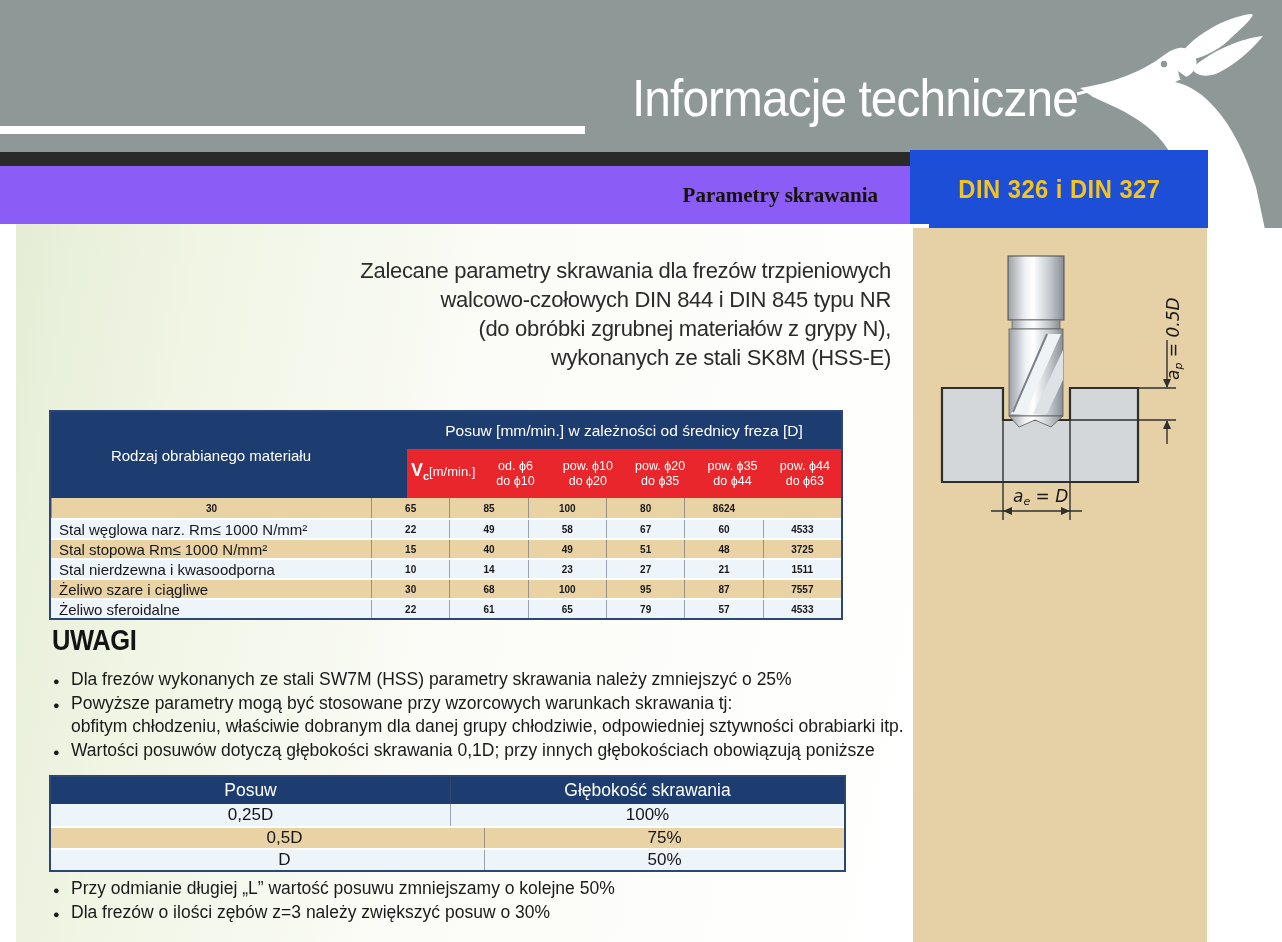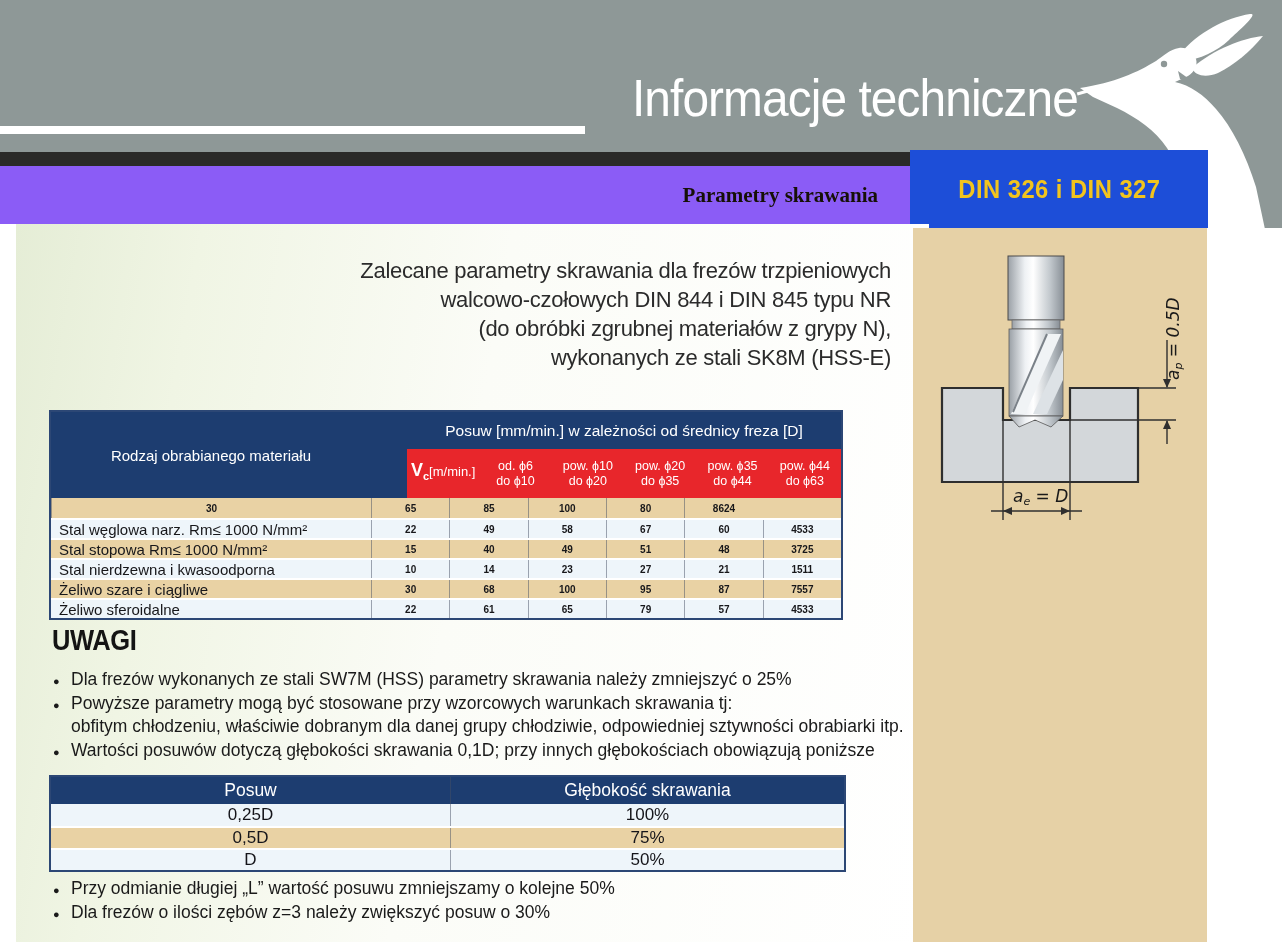--- a/index.html
+++ b/index.html
@@ -63,21 +63,21 @@
   .bullet  { position:relative; padding-left:19px; }
   .bullet::before { content:"●"; position:absolute; left:1px; top:2px; font-size:11px; color:#1a1a1a; }
   .cont    { padding-left:19px; }
 
   
   .t2 { position:absolute; left:33px; top:551px; width:797px; border:2px solid #2c4775; background:#fff; }
   .t2-head { display:grid; grid-template-columns:399px 1fr; background:#1d3d70; color:#fff;
              height:27px; align-items:center; text-align:center; font-size:17.5px; }
   .t2 .tr  { display:grid; grid-template-columns:399px 1fr; height:22px; align-items:stretch;
              text-align:center; font-size:17px; color:#15151a; }
-  .t2 .tr + .tr { border-top:2px solid #ffffff; }
+  .t2 .tr + .tr { border-top:2px solid #ffffff;padding-left:34px; }
   .t2 .tr:nth-child(odd)  { background:#e9d2a4; }
   .t2 .tr:nth-child(even) { background:#eef5fa; }
   .t2 .cell { display:flex; align-items:center; justify-content:center; }
   .t2 .cell + .cell, .t2-head .cell + .cell { border-left:1px solid rgba(70,80,100,.5); }
   .t2-head .cell { border-left-color:rgba(255,255,255,.35); height:100%; display:flex;
                    align-items:center; justify-content:center; }
 
   .fnotes { position:absolute; left:36px; top:652px; width:860px; font-size:17.5px;
             line-height:24px; color:#1a1a1a; }
 

